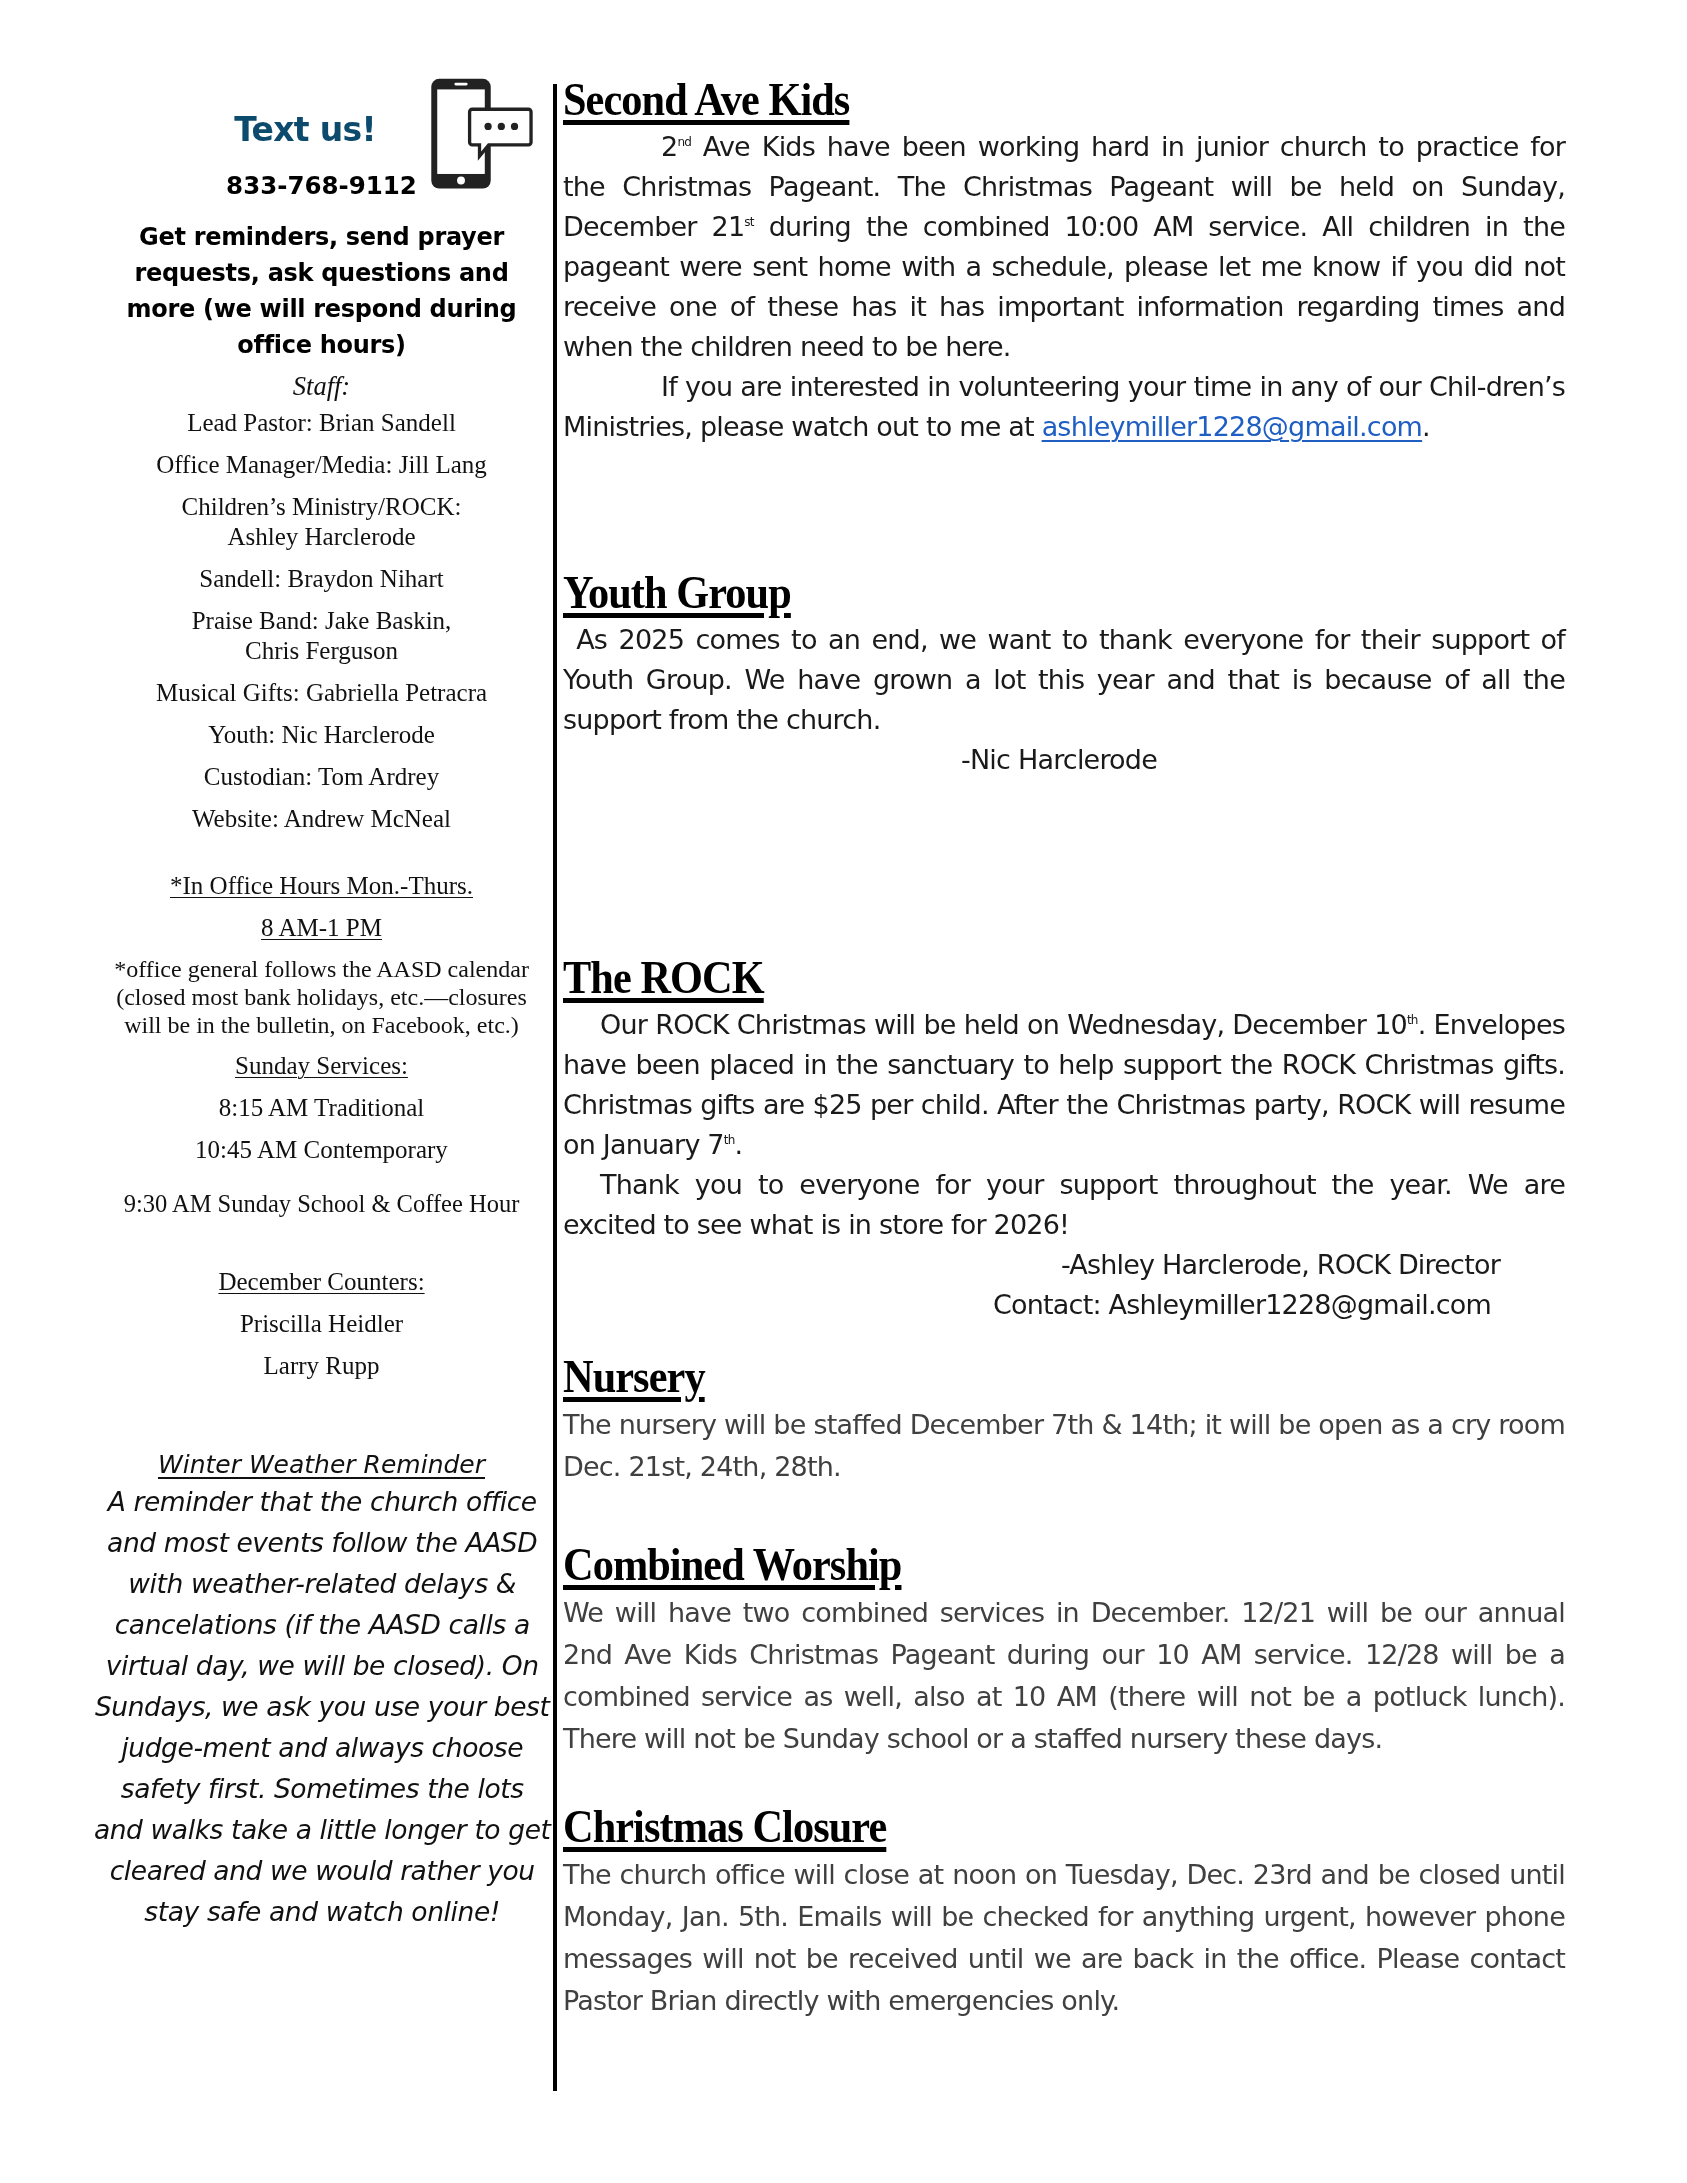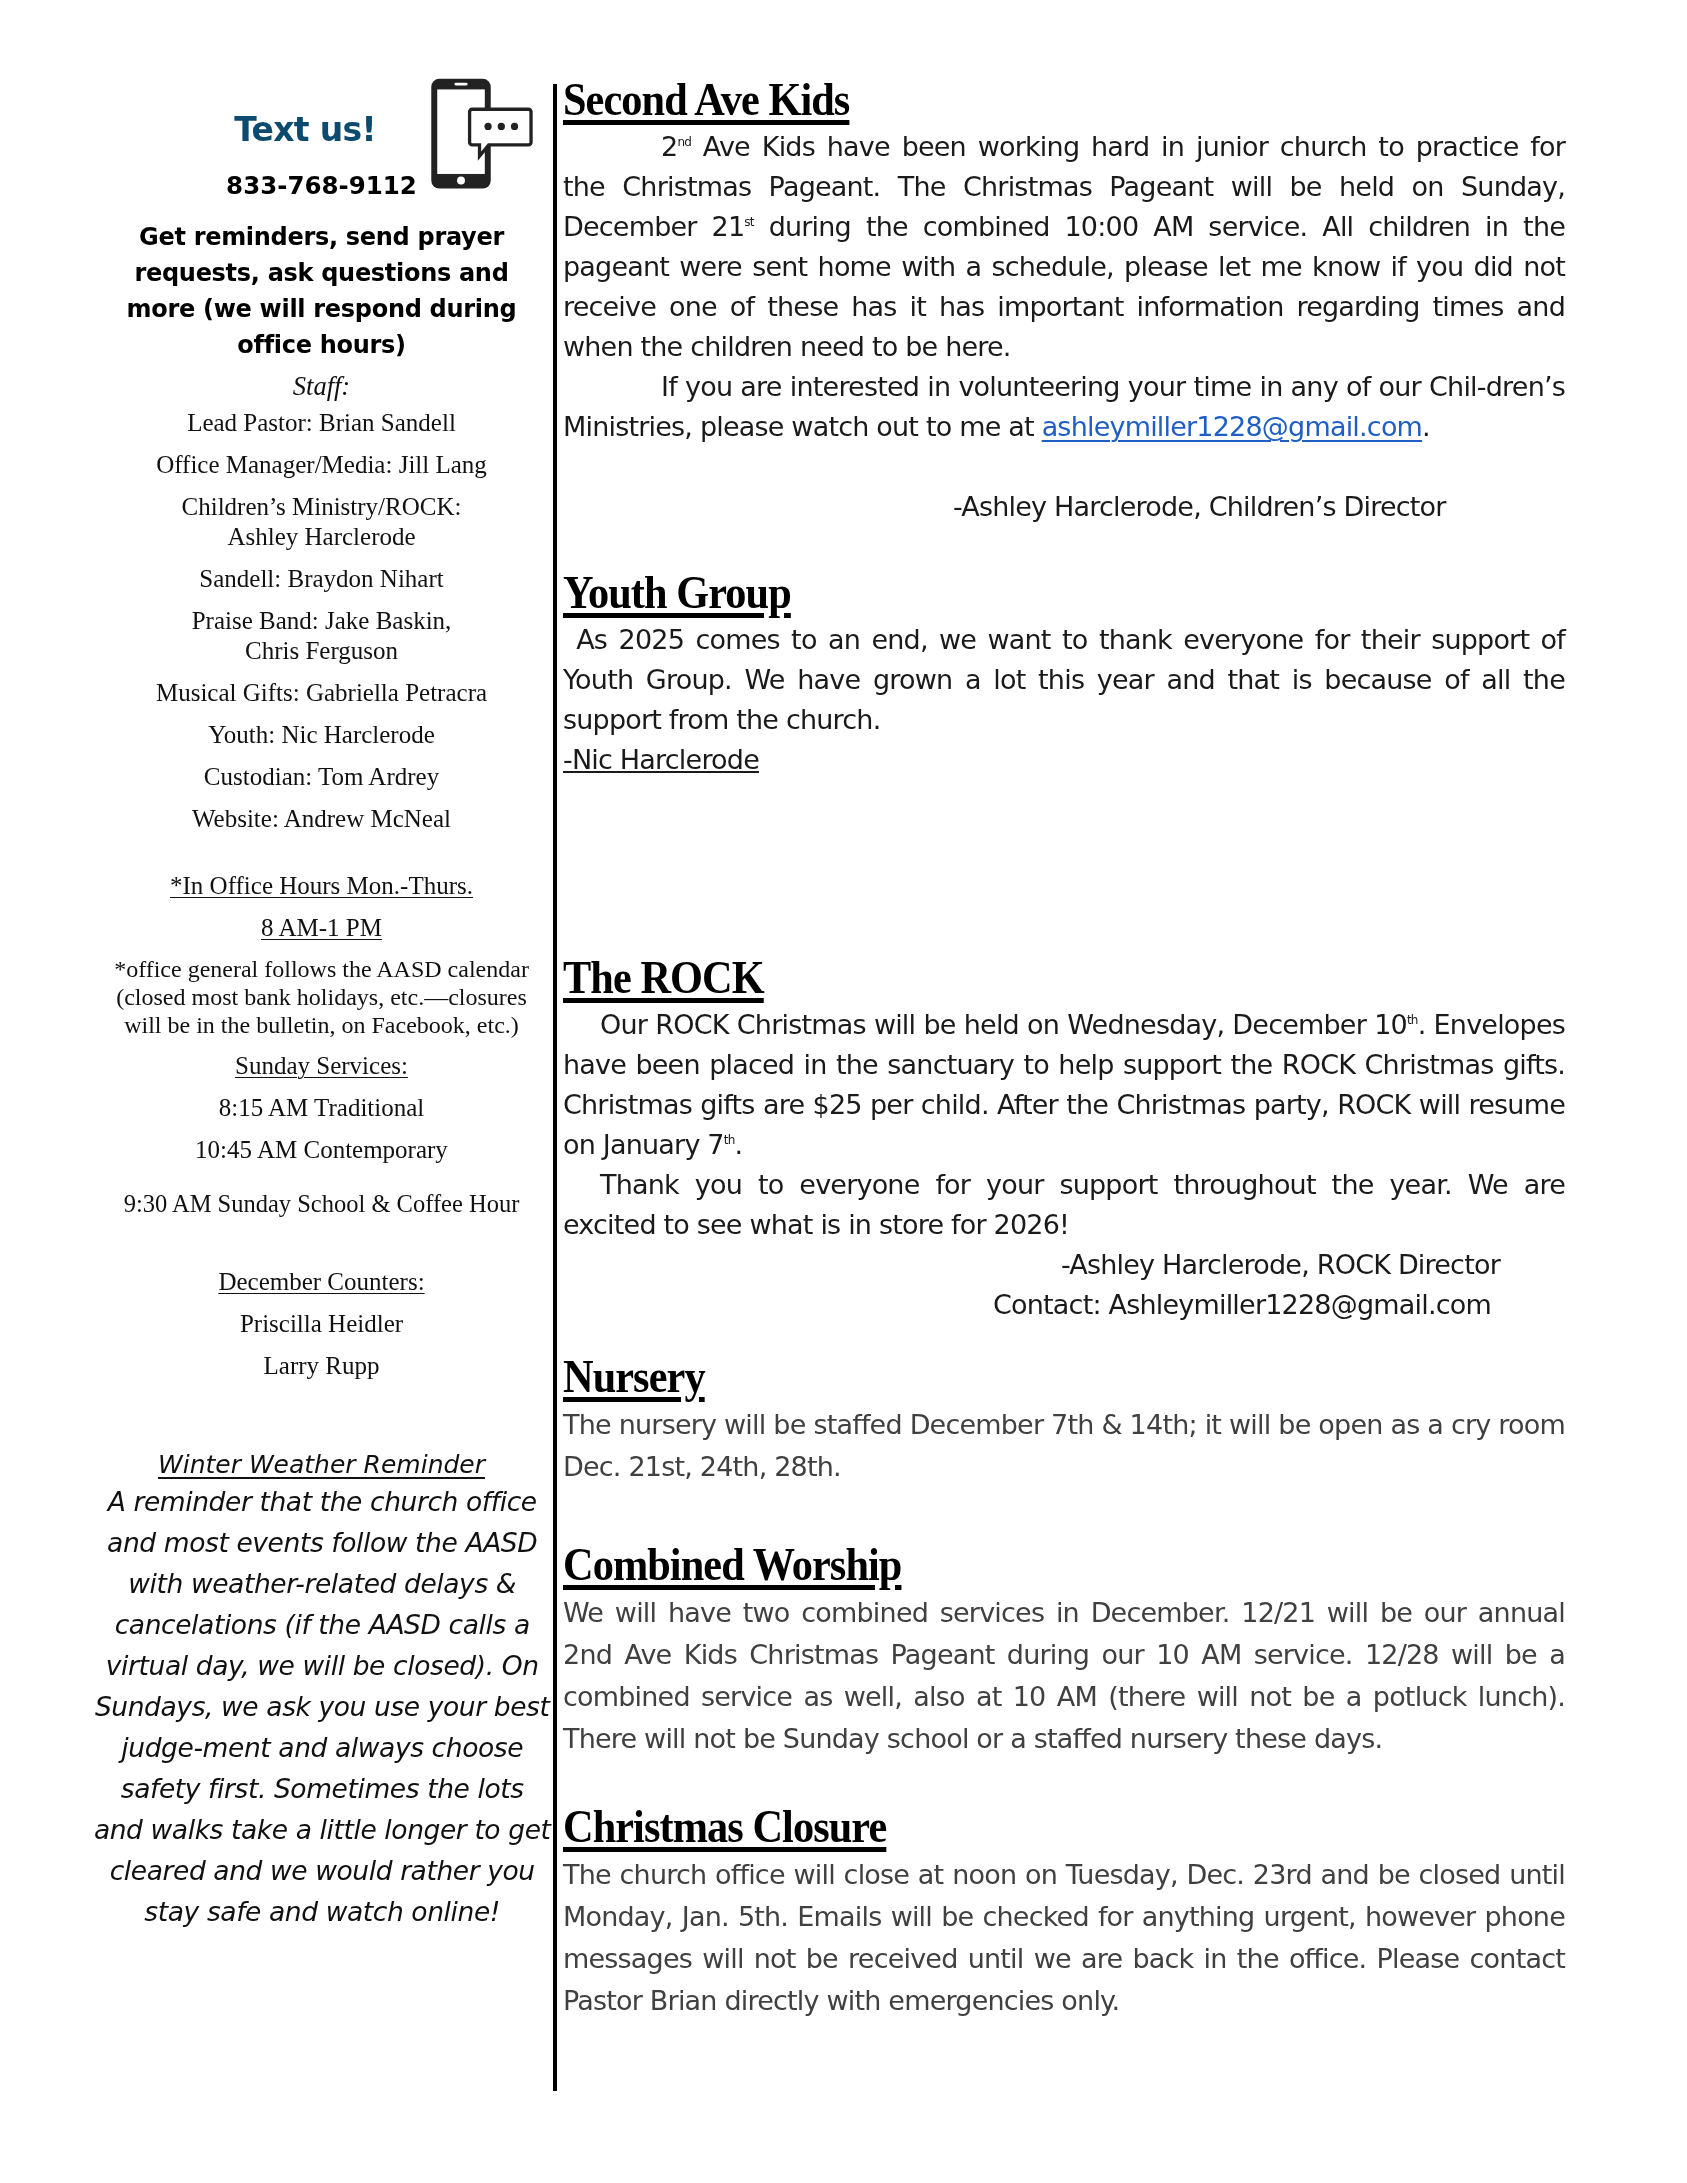--- a/index.html
+++ b/index.html
@@ -106,27 +106,26 @@
   </aside>
 
   <div class="divider"></div>
 
   <main class="main">
 
     <section class="sec" style="top:0px;">
       <h2 class="section-heading" style="margin:0;">Second Ave Kids</h2>
       <p class="body-text indent" style="margin:0;"><span>2</span><sup>nd</sup><span> Ave Kids have been working hard in junior church to practice for the Christmas Pageant. The Christmas Pageant will be held on Sunday, December 21</span><sup>st</sup><span> during the combined 10:00 AM service. All children in the pageant were sent home with a schedule, please let me know if you did not receive one of these has it has important information regarding times and when the children need to be here.</span></p>
       <p class="body-text indent" style="margin:0;"><span>If you are interested in volunteering your time in any of our Chil-dren’s Ministries, please watch out to me at </span><a class="link">ashleymiller1228@gmail.com</a><span>.</span></p>
-      <div class="signature" style="margin-top:40px; padding-left:390px;">-Ashley Harclerode, Children’s Director</div>
     </section>
 
     <section class="sec" style="top:493px;">
       <h2 class="section-heading" style="margin:0;">Youth Group</h2>
       <p class="body-text indent-small" style="margin:0;">As 2025 comes to an end, we want to thank everyone for their support of Youth Group. We have grown a lot this year and that is because of all the support from the church.</p>
-      <div class="signature" style="text-align:left; padding-right:10px;text-decoration:underline;">-Nic Harclerode</div>
+      <div class="signature" style="text-align:center; padding-right:10px;">-Nic Harclerode</div>
     </section>
 
     <section class="sec" style="top:878px;">
       <h2 class="section-heading" style="margin:0;">The ROCK</h2>
       <p class="body-text indent-med" style="margin:0;"><span>Our ROCK Christmas will be held on Wednesday, December 10</span><sup>th</sup><span>. Envelopes have been placed in the sanctuary to help support the ROCK Christmas gifts. Christmas gifts are $25 per child. After the Christmas party, ROCK will resume on January 7</span><sup>th</sup><span>.</span></p>
       <p class="body-text indent-med" style="margin:0;">Thank you to everyone for your support throughout the year. We are excited to see what is in store for 2026!</p>
       <div class="signature" style="padding-left:498px;">-Ashley Harclerode, ROCK Director</div>
       <div class="signature" style="padding-left:430px;">Contact: Ashleymiller1228@gmail.com</div>
     </section>
 

